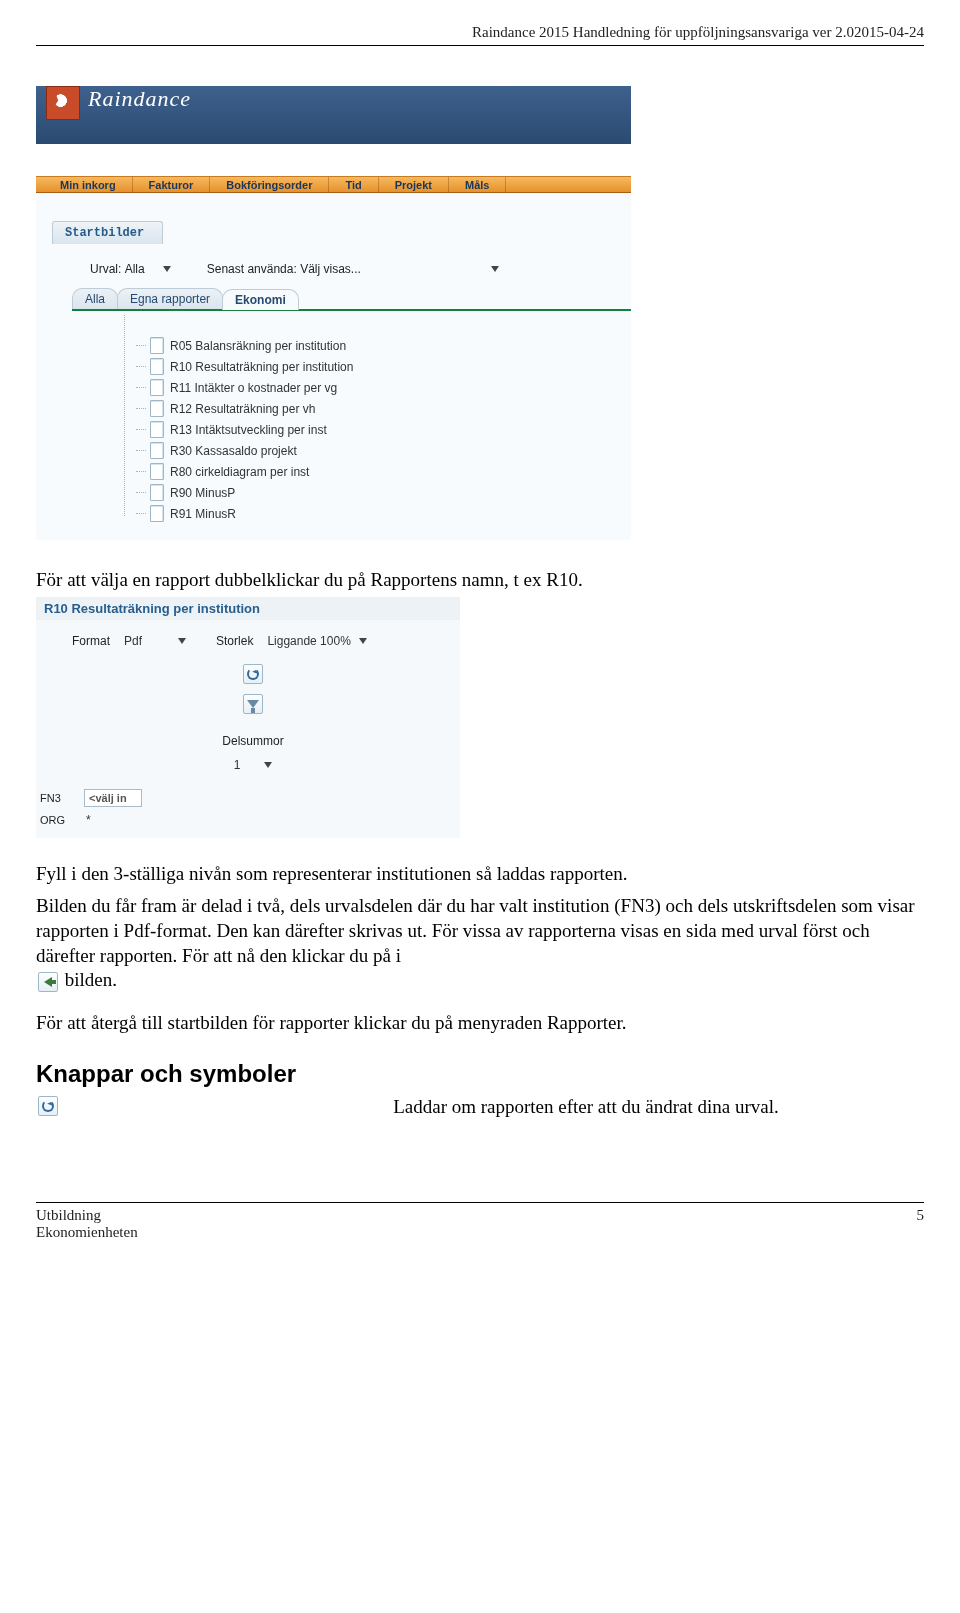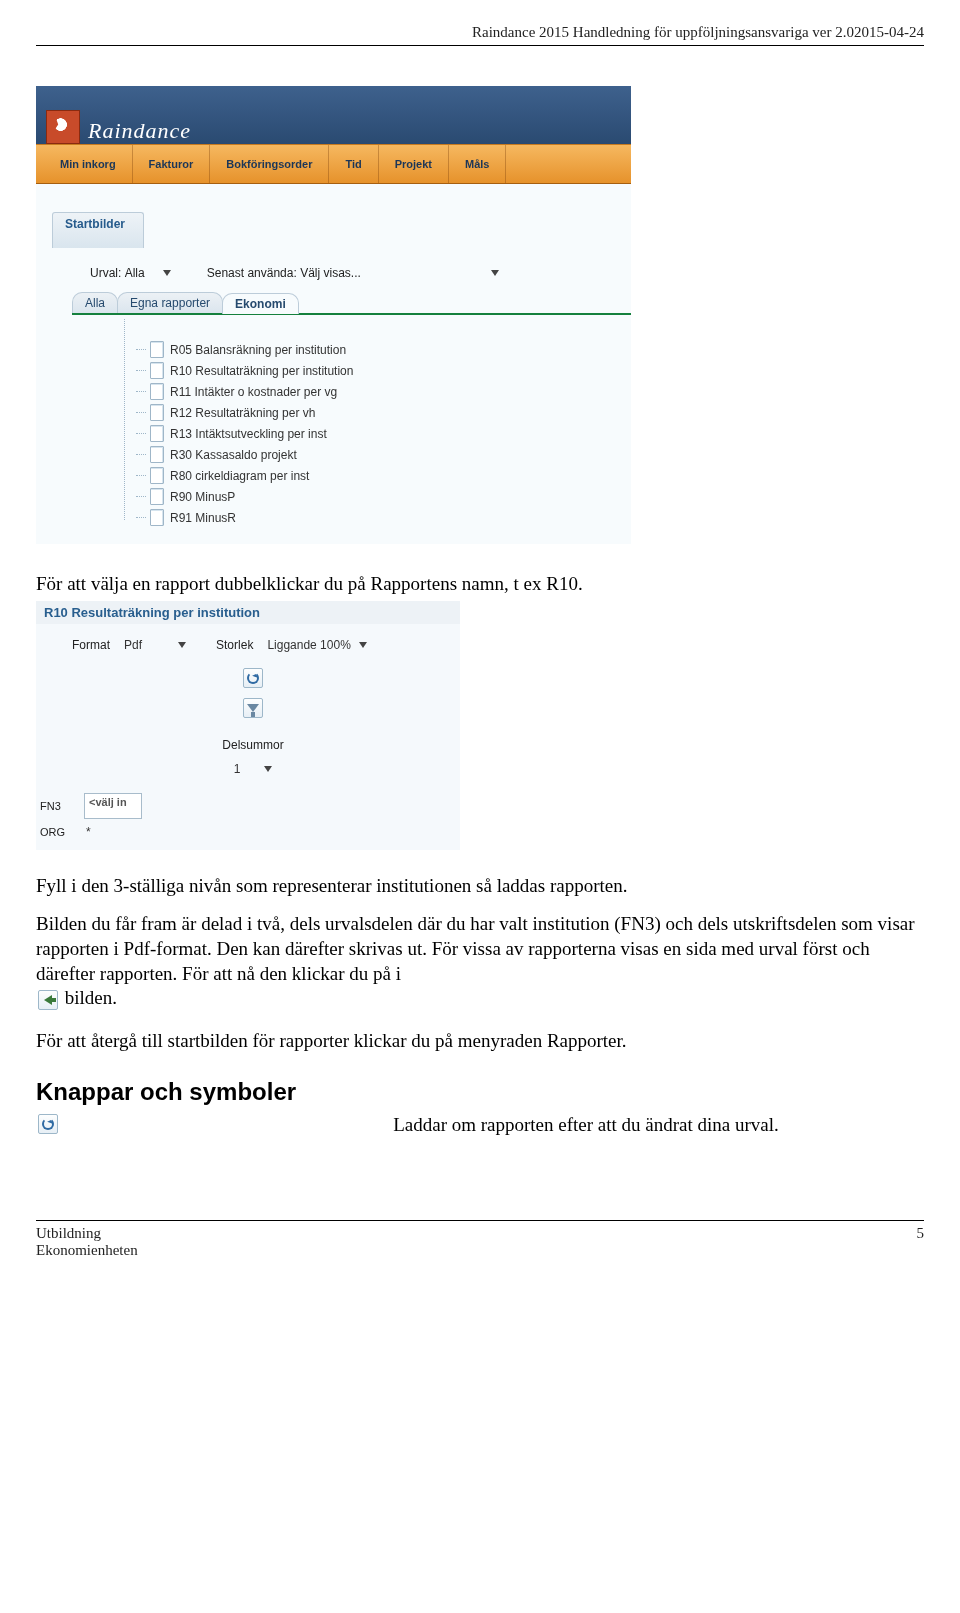--- a/index.html
+++ b/index.html
@@ -27,21 +27,21 @@
     border: none;
     font-family: Verdana, Arial, sans-serif;
     font-size: 12px;
     color: #333;
     margin-bottom: 28px;
   }
   .rd-topbar {
     background: linear-gradient(#3e618d, #2a4a71);
     height: 58px;
     display: flex;
-    align-items: flex-end;
+    align-items: flex-start;
     padding-left: 10px;
     gap: 8px;
   }
   .rd-logo {
     width: 34px; height: 34px;
     background: #c84b2a;
     border: 1px solid #8a2a10;
     position: relative;
   }
   .rd-logo::before {
@@ -53,52 +53,54 @@
   }
   .rd-brand {
     color: #fff;
     font-family: Georgia, "Times New Roman", serif;
     font-size: 22px;
     font-style: italic;
     letter-spacing: 1px;
   }
   .rd-menubar {
     background: linear-gradient(#f6b860, #e6922b);
-    height: 40px;
+    height: 17px;
     display: flex;
     align-items: stretch;
     padding-left: 8px;
     border-top: 1px solid #c77a1f;
     border-bottom: 1px solid #a65f10;
+    margin-top: 32px;
   }
   .rd-menu-item {
     color: #1b3658;
     font-weight: bold;
     font-size: 11px;
     padding: 0 16px;
     display: flex;
     align-items: center;
     border-right: 1px solid rgba(120,60,10,0.35);
     cursor: pointer;
   }
   .rd-body {
     background: #f7fbfd;
     padding: 28px 0 6px 10px;
   }
   .rd-section-tab {
     display: inline-block;
     background: linear-gradient(#eef3f7, #d9e5ee);
     border: 1px solid #bcccd9;
     border-bottom: none;
-    padding: 4px 18px 17px 12px;
+    padding: 4px 18px 4px 12px;
     color: #265b8c;
     font-weight: bold;
     font-size: 12px;
     border-radius: 3px 3px 0 0;
     margin-left: 6px;
+    font-family: Liberation Mono, monospace;
   }
   .rd-controls {
     padding: 18px 0 8px 44px;
     display: flex;
     gap: 36px;
     align-items: center;
     color: #222;
   }
   .rd-label { font-size: 12px; color: #222; }
   .rd-inline-select {
@@ -268,21 +270,21 @@
   .grid-lbl {
     width: 36px;
     font-size: 11px;
     color: #222;
   }
   .grid-input {
     border: 1px solid #a8bccb;
     background: #fff;
     padding: 2px 4px;
     font-size: 11px;
-    height: 26px;
+    height: 18px;
     width: 58px;
     color: #555;
     font-weight: bold;
   }
   .grid-plain {
     font-size: 12px;
     padding-left: 2px;
   }
 
   .inline-icon {
@@ -471,21 +473,21 @@
     </div>
     <div class="grid-row">
       <span class="grid-lbl">ORG</span>
       <span class="grid-plain">*</span>
     </div>
   </div>
 </div>
 
 <p class="body-p" style="margin-top:24px">Fyll i den 3-ställiga nivån som representerar institutionen så laddas rapporten.</p>
 
-<p class="body-p" style="margin-top:14px">
+<p class="body-p" style="margin-top:8px">
   <span>Bilden du får fram är delad i två, dels urvalsdelen där du har valt institution (FN3) och dels utskriftsdelen som visar rapporten i Pdf-format. Den kan därefter skrivas ut. För vissa av rapporterna visas en sida med urval först och därefter rapporten. För att nå den klickar du på i</span><br>
   <span class="inline-icon">
     <span class="arrow-left-glyph"></span>
   </span>
   <span> bilden.</span>
 </p>
 
 <p class="body-p" style="margin-top:18px">För att återgå till startbilden för rapporter klickar du på menyraden Rapporter.</p>
 
 <h2 class="section-h">Knappar och symboler</h2>

